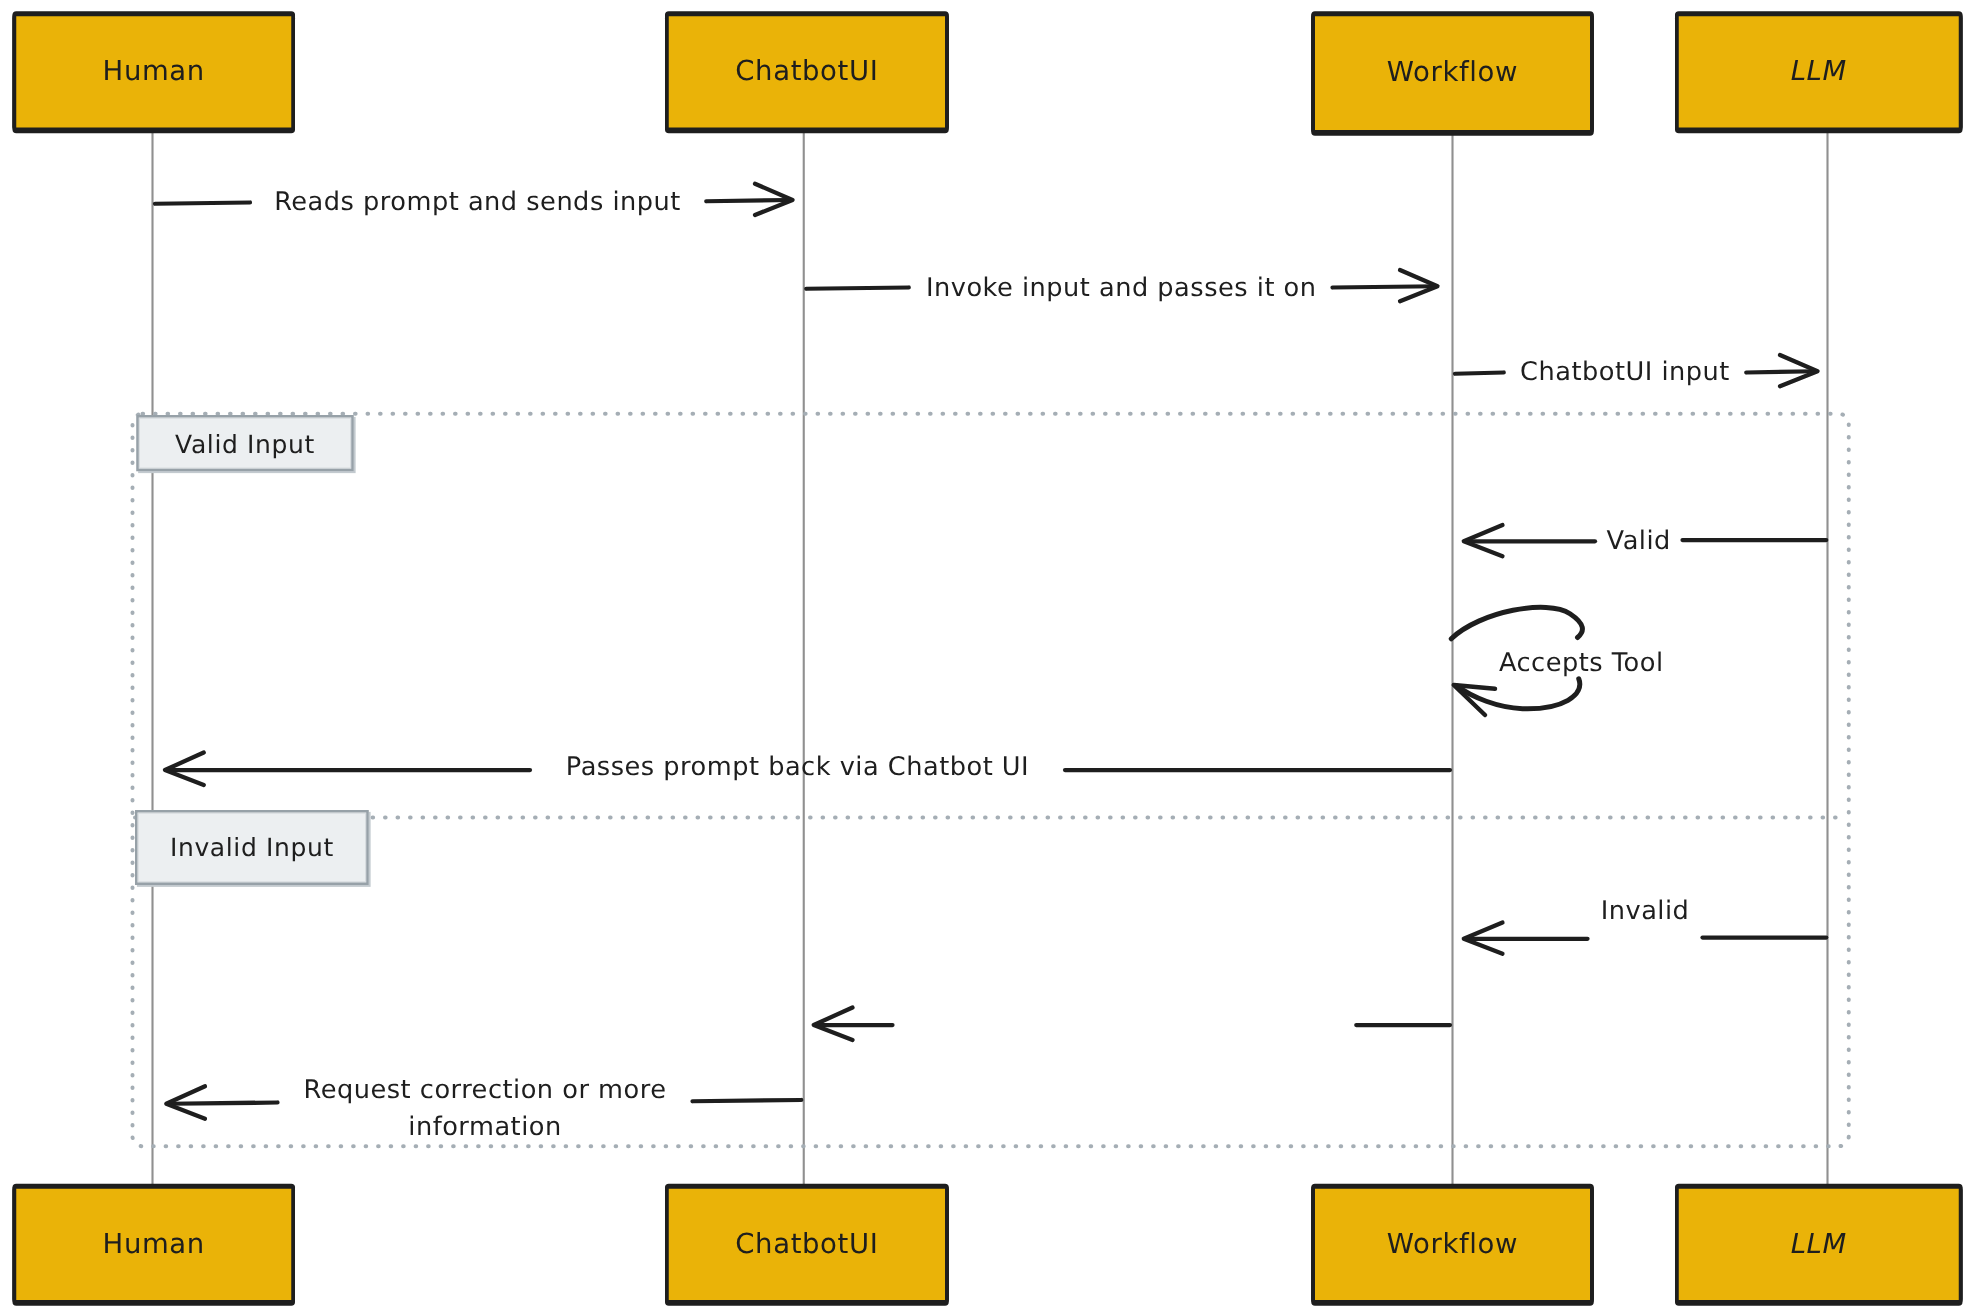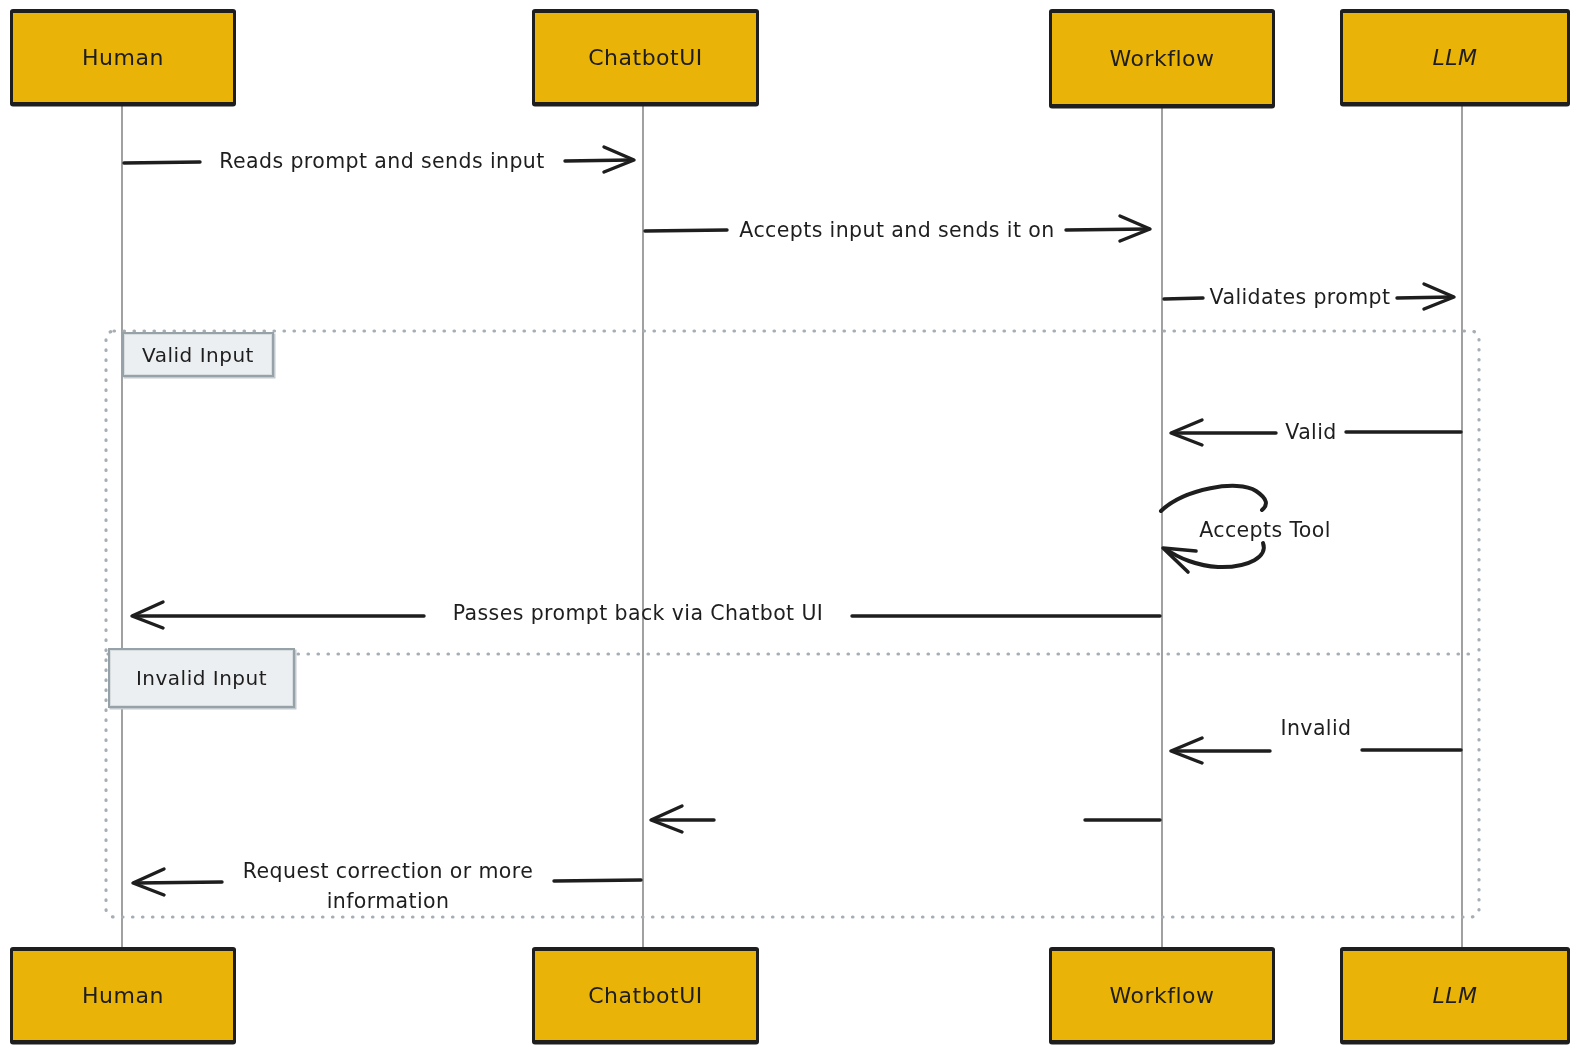--- a/index.html
+++ b/index.html
@@ -94,29 +94,29 @@
       <line x1="714" y1="820" x2="655" y2="820"></line>
       <polyline points="682,806 651,820 682,832"></polyline>
 
       <line x1="641" y1="880" x2="554" y2="881"></line>
       <line x1="222" y1="882" x2="136" y2="883"></line>
       <polyline points="164,869 133,883 164,895"></polyline>
     </g>
   </svg>
 
   <div class="msg-label" style="left:382px;top:161px;">Reads prompt and sends input</div>
-  <div class="msg-label wrap" style="left:897px;top:230px;width:330px;">Accepts input and sends it on</div>
-  <div class="msg-label" style="left:1300px;top:297px;">Validates prompt</div>
+  <div class="msg-label wrap" style="left:897px;top:230px;width:330px;">Invoke input and passes it on</div>
+  <div class="msg-label" style="left:1300px;top:297px;">ChatbotUI input</div>
   <div class="msg-label" style="left:1311px;top:432px;">Valid</div>
   <div class="msg-label" style="left:1265px;top:530px;">Accepts Tool</div>
   <div class="msg-label" style="left:638px;top:613px;">Passes prompt back via Chatbot UI</div>
   <div class="msg-label" style="left:1316px;top:728px;">Invalid</div>
   <div class="msg-label wrap" style="left:388px;top:886px;width:320px;">Request correction or more information</div>
 
-  <div class="section-label" style="left:122px;top:332px;width:152px;height:45px;">
+  <div class="section-label" style="left:109px;top:332px;width:174px;height:45px;">
     <span>Valid Input</span>
   </div>
   <div class="section-label" style="left:108px;top:648px;width:187px;height:60px;">
     <span>Invalid Input</span>
   </div>
 
   <div class="actor-box" style="left:10px;top:10px;width:226px;height:95px;">
     <span>Human</span>
   </div>
   <div class="actor-box" style="left:532px;top:10px;width:227px;height:95px;">

